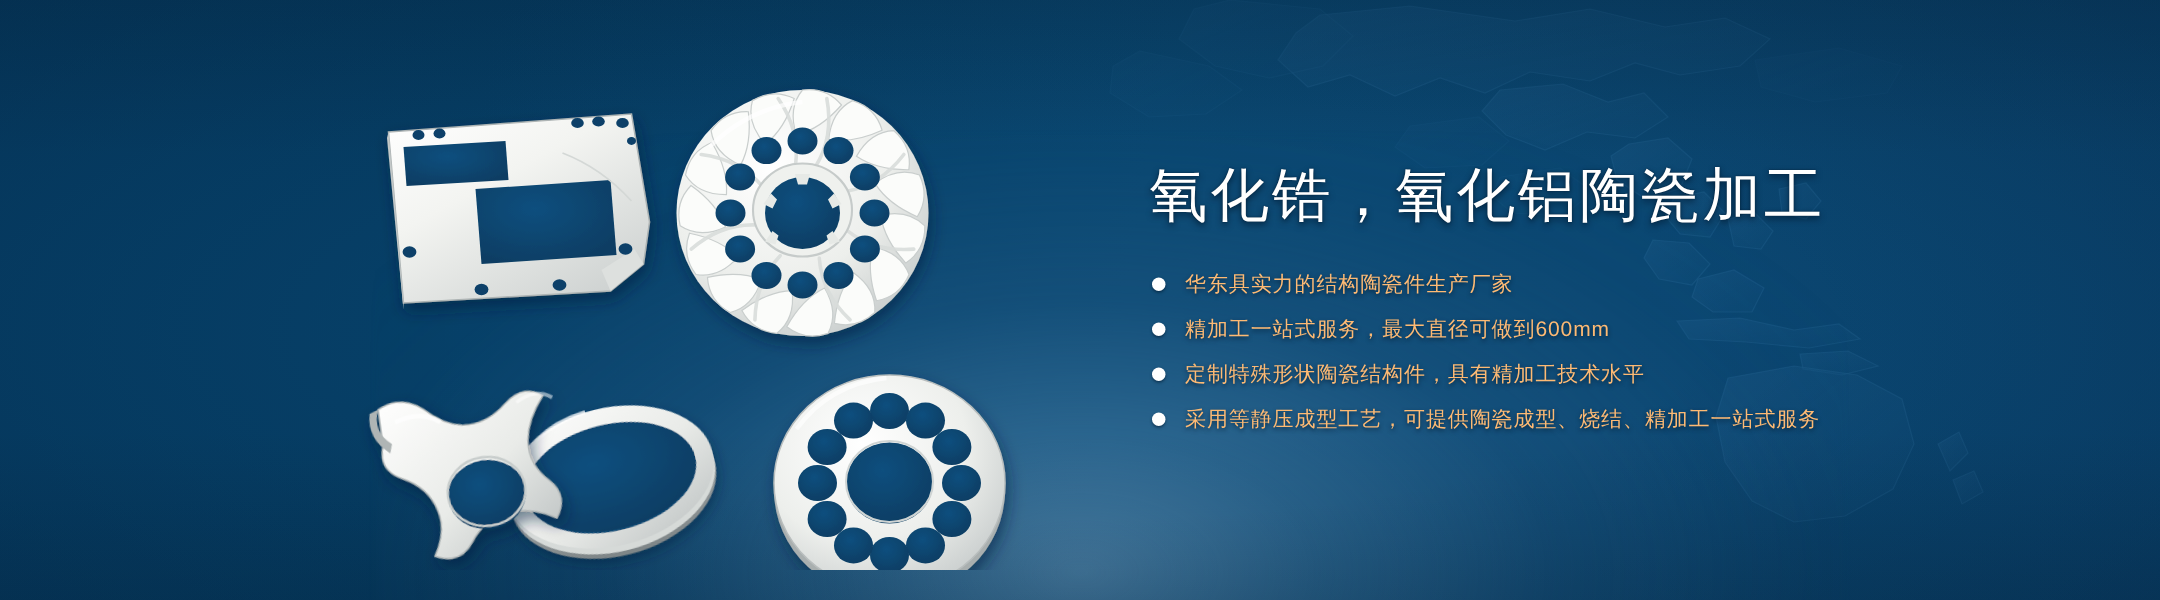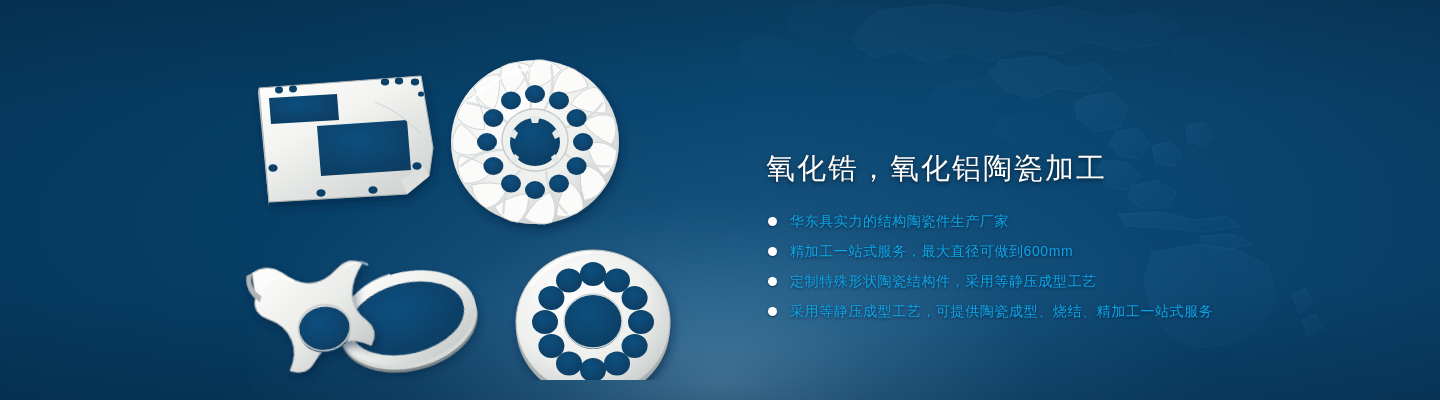--- a/index.html
+++ b/index.html
@@ -27,29 +27,28 @@
   .bg-vignette{
     position:absolute;inset:0;
     background:
       radial-gradient(ellipse at 50% 55%, rgba(0,0,0,0) 40%, rgba(3,28,50,0.30) 100%),
       linear-gradient(to bottom, rgba(2,26,46,0.16) 0%, rgba(0,0,0,0) 26%, rgba(0,0,0,0) 72%, rgba(2,26,46,0.20) 100%);
   }
   .bg-map{position:absolute;inset:0;opacity:.40;}
   
   .copy{position:absolute;left:766px;top:106px;width:620px;}
   .headline{
-    color:#ffffff;font-size:29px;line-height:1.26;letter-spacing:2px;
+    color:#ffffff;font-size:39px;line-height:1.26;letter-spacing:2px;
     font-weight:400;white-space:nowrap;
     text-shadow:0 2px 4px rgba(2,24,44,.72), 0 0 1px rgba(2,24,44,.9);
-    margin-top:44px;
   }
   .bullets{list-style:none;margin:23px 0 0 0;padding:0;}
   .bullets li{
     position:relative;padding-left:24px;margin-bottom:8px;
-    color:#0ea5e9;font-size:14px;line-height:22px;letter-spacing:.6px;
+    color:#fdba74;font-size:14px;line-height:22px;letter-spacing:.6px;
     white-space:nowrap;
     text-shadow:0 1px 3px rgba(2,24,44,.75);
   }
   .bullets li .dot{
     position:absolute;left:2px;top:7px;width:9px;height:9px;border-radius:50%;
     background:#ffffff;box-shadow:0 1px 2px rgba(2,24,44,.6);
   }
   
   .stage{position:absolute;left:225px;top:30px;width:490px;height:350px;}
 </style>
@@ -286,21 +285,21 @@
       <li>
         <span class="dot"></span>
         <span>华东具实力的结构陶瓷件生产厂家</span>
       </li>
       <li>
         <span class="dot"></span>
         <span>精加工一站式服务，最大直径可做到600mm</span>
       </li>
       <li>
         <span class="dot"></span>
-        <span>定制特殊形状陶瓷结构件，采用等静压成型工艺</span>
+        <span>定制特殊形状陶瓷结构件，具有精加工技术水平</span>
       </li>
       <li>
         <span class="dot"></span>
         <span>采用等静压成型工艺，可提供陶瓷成型、烧结、精加工一站式服务</span>
       </li>
     </ul>
   </div>
 
 </div>
 

